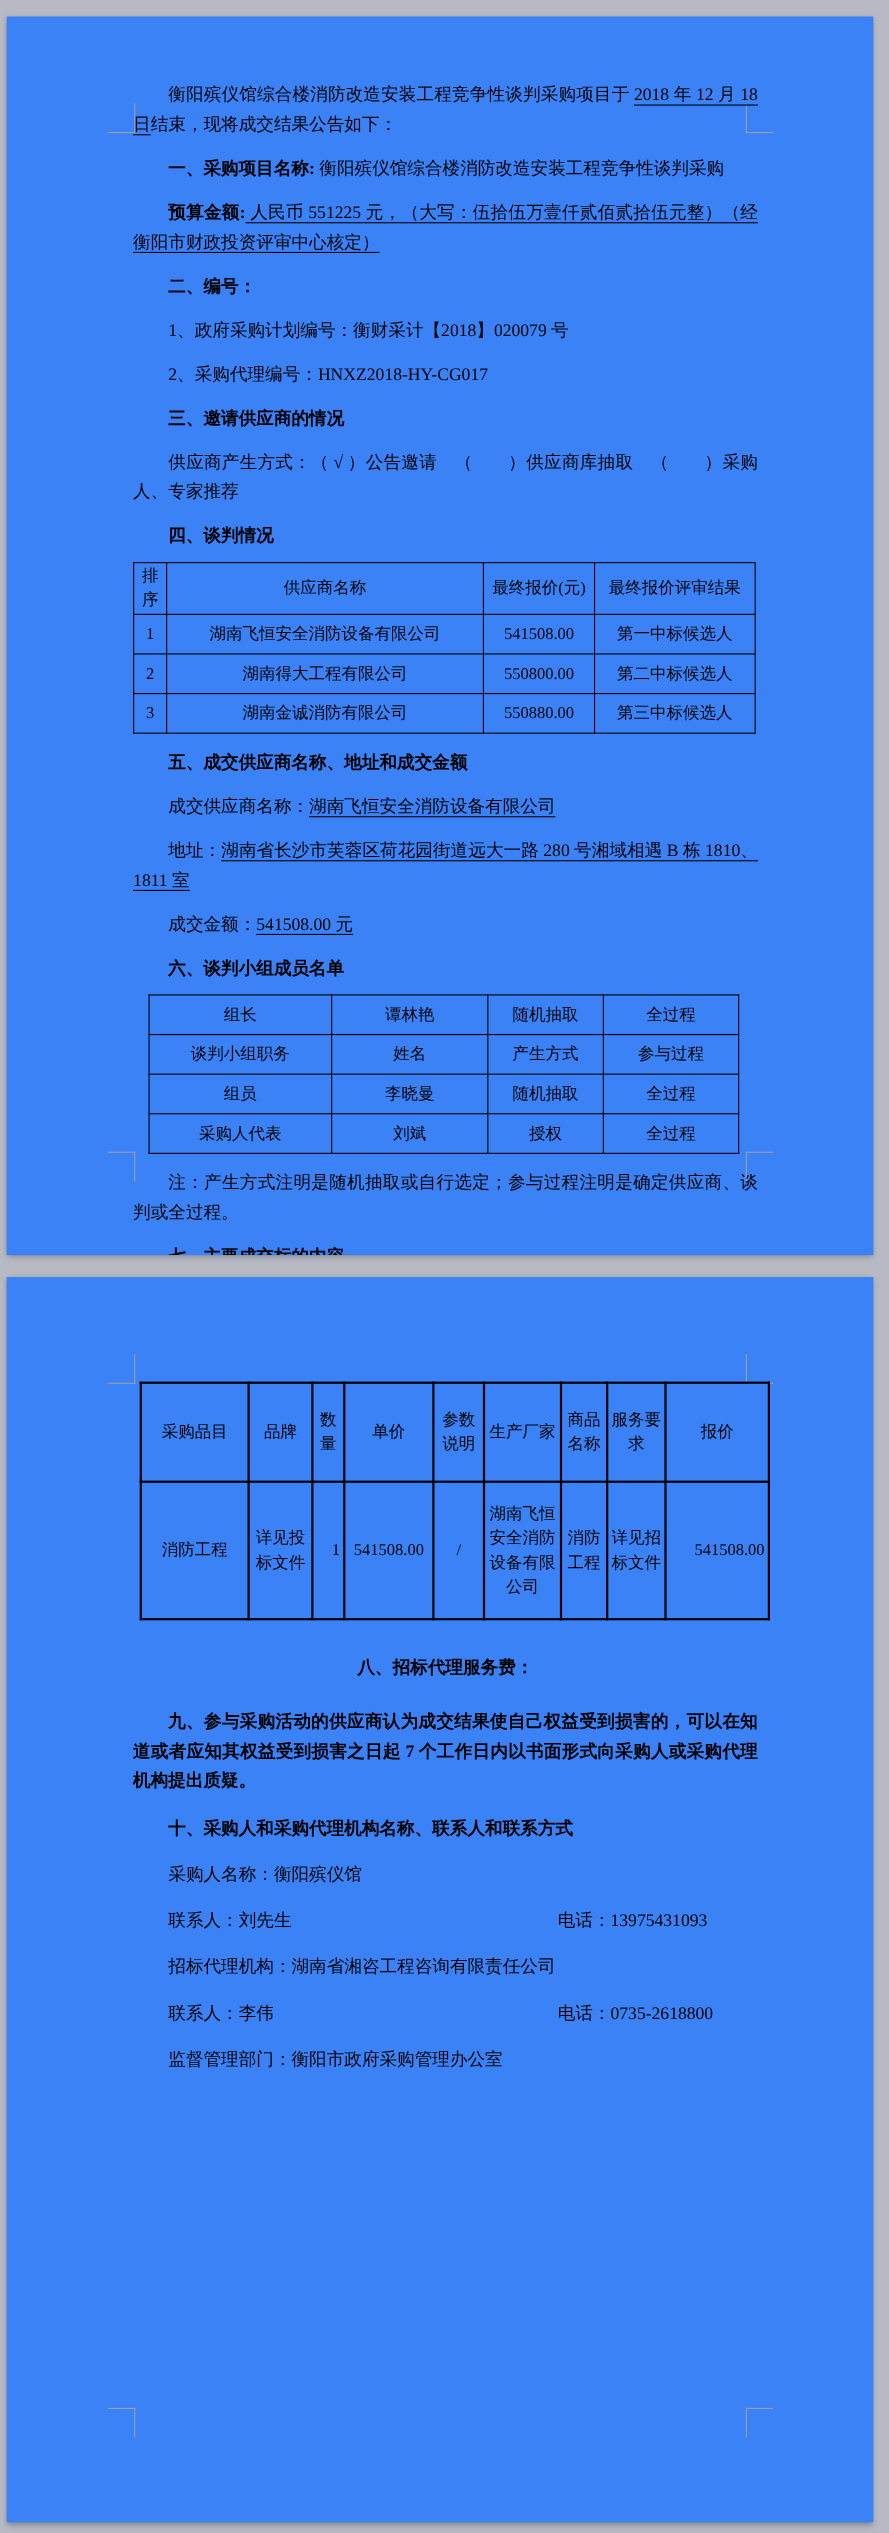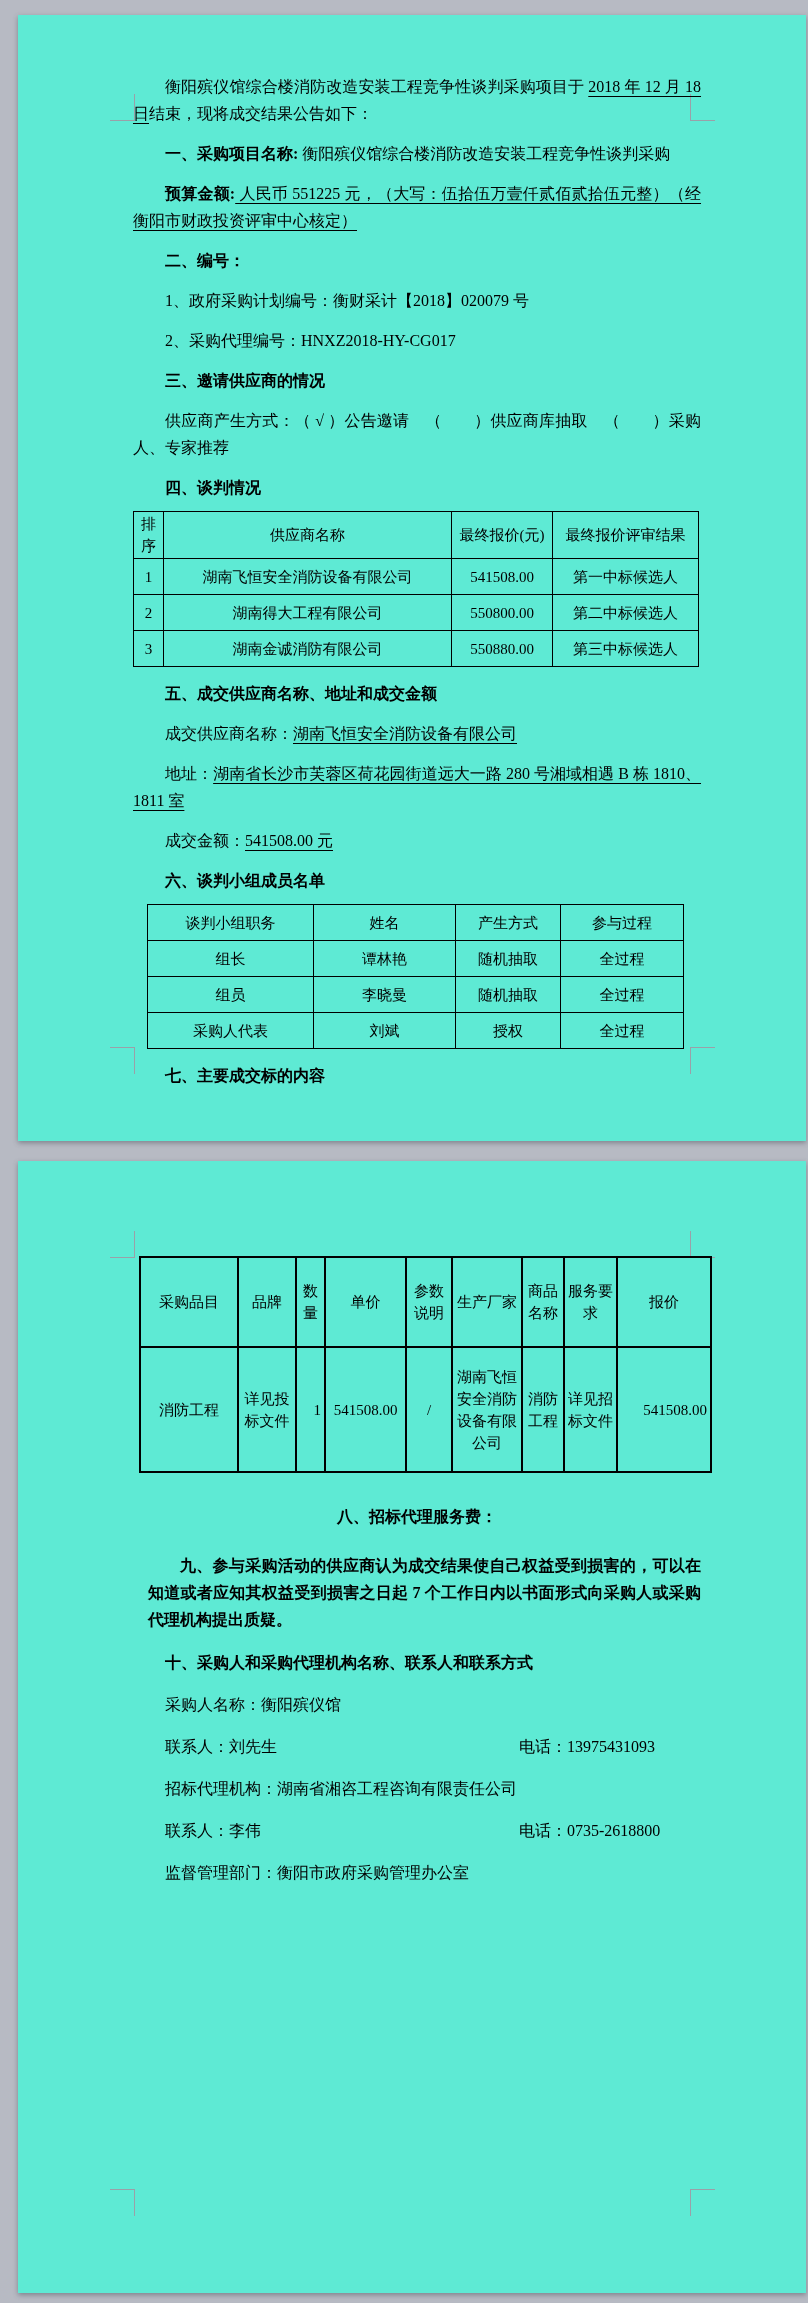--- a/index.html
+++ b/index.html
@@ -5,21 +5,21 @@
   html,body{margin:0;padding:0;}
   body{
     width:808px;height:2303px;
     background:#b7bac3;
     position:relative;overflow:hidden;
     font-family:"Liberation Serif","DejaVu Serif",serif;
     color:#000;
     -webkit-font-smoothing:none;
   }
   .page{
-    position:absolute;left:18px;width:788px;background:#5eead4;
+    position:absolute;left:6px;width:788px;background:#3b82f6;
     box-shadow:0 2px 5px rgba(60,64,75,.45);
     overflow:hidden;
   }
   #page1{top:15px;height:1126px;}
   #page2{top:1161px;height:1132px;}
   .content{
     position:absolute;left:0;top:0;right:0;bottom:0;
     padding:58px 105px 0 115px;
     font-size:16px;line-height:27px;
     text-align:justify;
@@ -128,46 +128,47 @@
 
     <table class="t2">
       <colgroup>
           <col style="width:166px">
           <col style="width:142px">
           <col style="width:105px">
           <col style="width:123px">
         </colgroup>
       <tbody>
           <tr>
+        <td>组长</td>
+        <td>谭林艳</td>
+        <td>随机抽取</td>
+        <td>全过程</td>
+      </tr>
+      <tr>
         <th>谈判小组职务</th>
         <th>姓名</th>
         <th>产生方式</th>
         <th>参与过程</th>
       </tr>
       <tr>
-        <td>组长</td>
-        <td>谭林艳</td>
-        <td>随机抽取</td>
-        <td>全过程</td>
-      </tr>
-      <tr>
         <td>组员</td>
         <td>李晓曼</td>
         <td>随机抽取</td>
         <td>全过程</td>
       </tr>
       <tr>
         <td>采购人代表</td>
         <td>刘斌</td>
         <td>授权</td>
         <td>全过程</td>
       </tr>
     </tbody>
       </table>
 
+    <p class="indent">注：产生方式注明是随机抽取或自行选定；参与过程注明是确定供应商、谈判或全过程。</p>
 
     <p class="indent b">七、主要成交标的内容</p>
   </div>
 </div>
 
 <div class="page" id="page2">
   <div class="mark tl"></div>
   <div class="mark tr"></div>
   <div class="mark bl"></div>
   <div class="mark br"></div>
@@ -207,21 +208,21 @@
         <td>湖南飞恒安全消防设备有限公司</td>
         <td>消防工程</td>
         <td>详见招标文件</td>
         <td class="ar">541508.00</td>
       </tr>
     </tbody>
       </table>
 
     <p class="center b" style="margin-top:30px;">八、招标代理服务费：</p>
 
-    <p class="indent b" style="margin-top:22px;margin-left:15px;">九、参与采购活动的供应商认为成交结果使自己权益受到损害的，可以在知道或者应知其权益受到损害之日起 7 个工作日内以书面形式向采购人或采购代理机构提出质疑。</p>
+    <p class="indent b" style="margin-top:22px;">九、参与采购活动的供应商认为成交结果使自己权益受到损害的，可以在知道或者应知其权益受到损害之日起 7 个工作日内以书面形式向采购人或采购代理机构提出质疑。</p>
 
     <p class="indent b" style="margin-top:16px;">十、采购人和采购代理机构名称、联系人和联系方式</p>
 
     <p class="indent" style="margin-top:15px;">采购人名称：衡阳殡仪馆</p>
 
     <p class="indent contact" style="margin-top:15px;"><span>联系人：刘先生</span><span class="phone">电话：13975431093</span></p>
 
     <p class="indent" style="margin-top:15px;">招标代理机构：湖南省湘咨工程咨询有限责任公司</p>
 
     <p class="indent contact" style="margin-top:15px;"><span>联系人：李伟</span><span class="phone">电话：0735-2618800</span></p>

